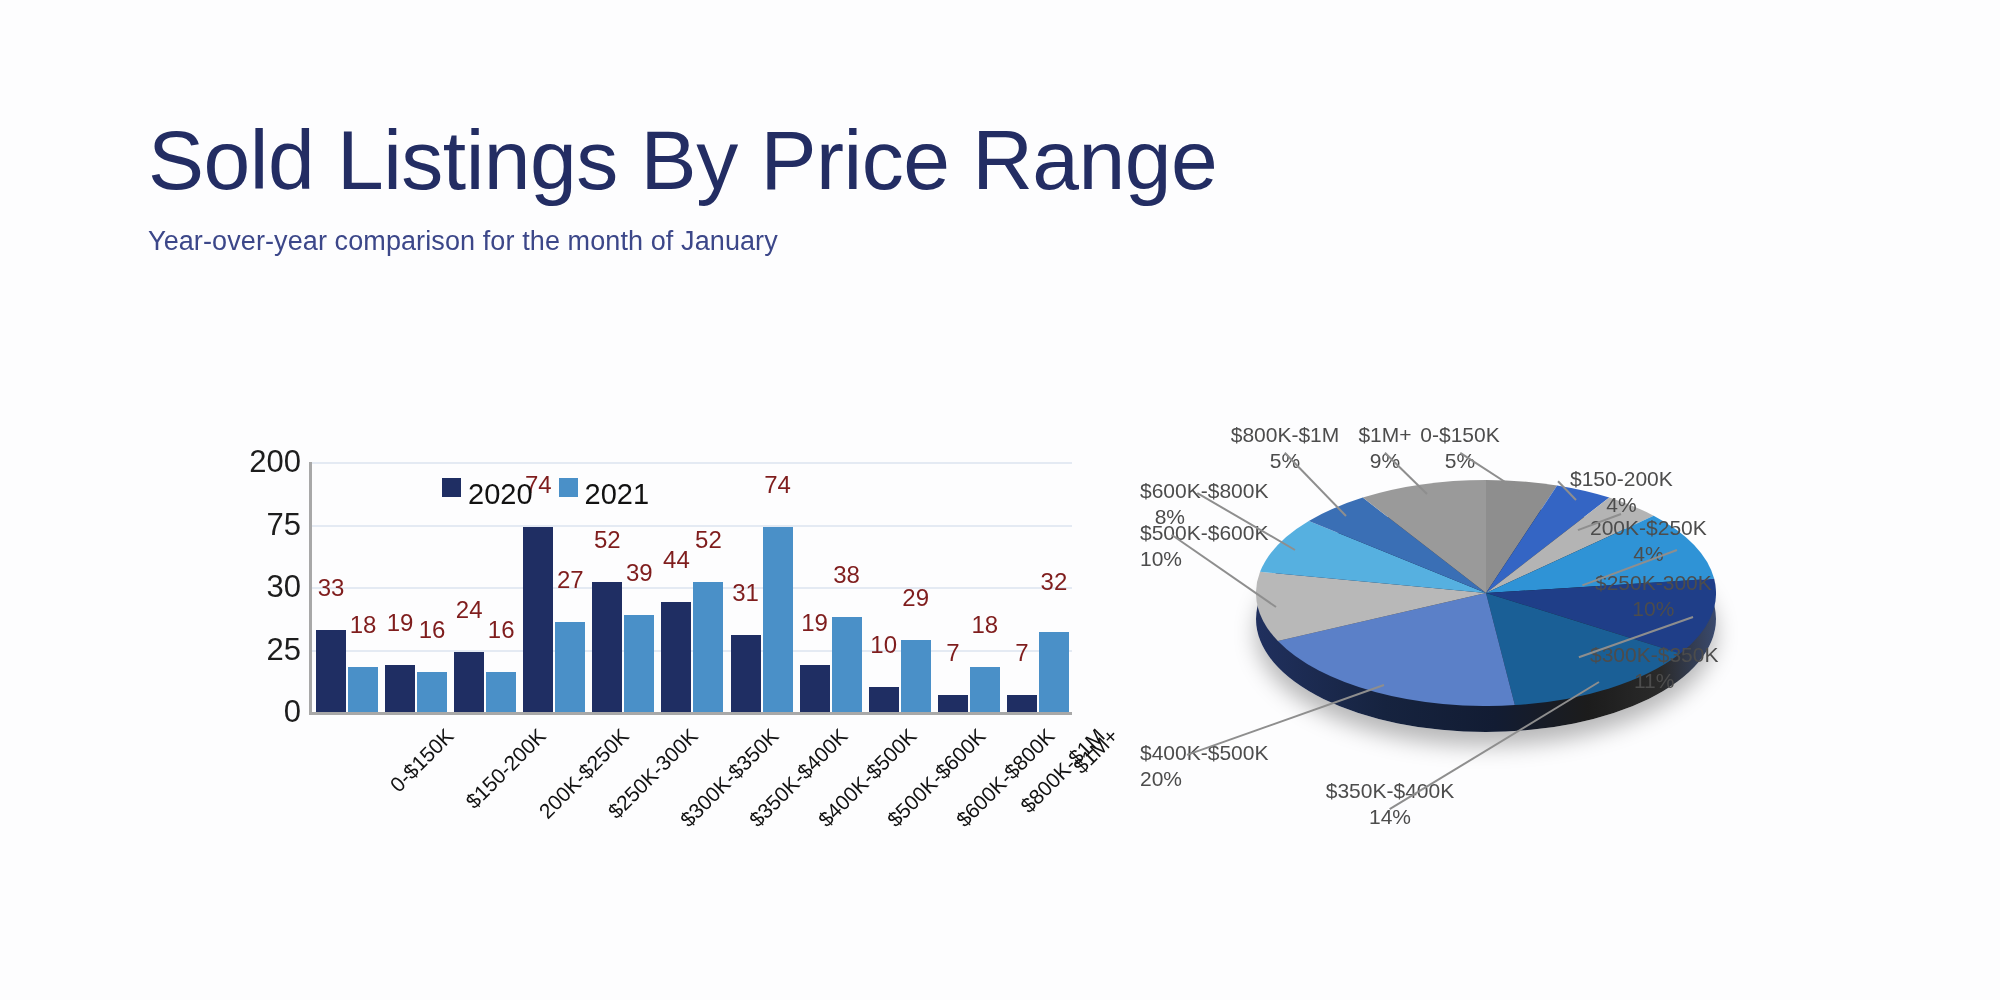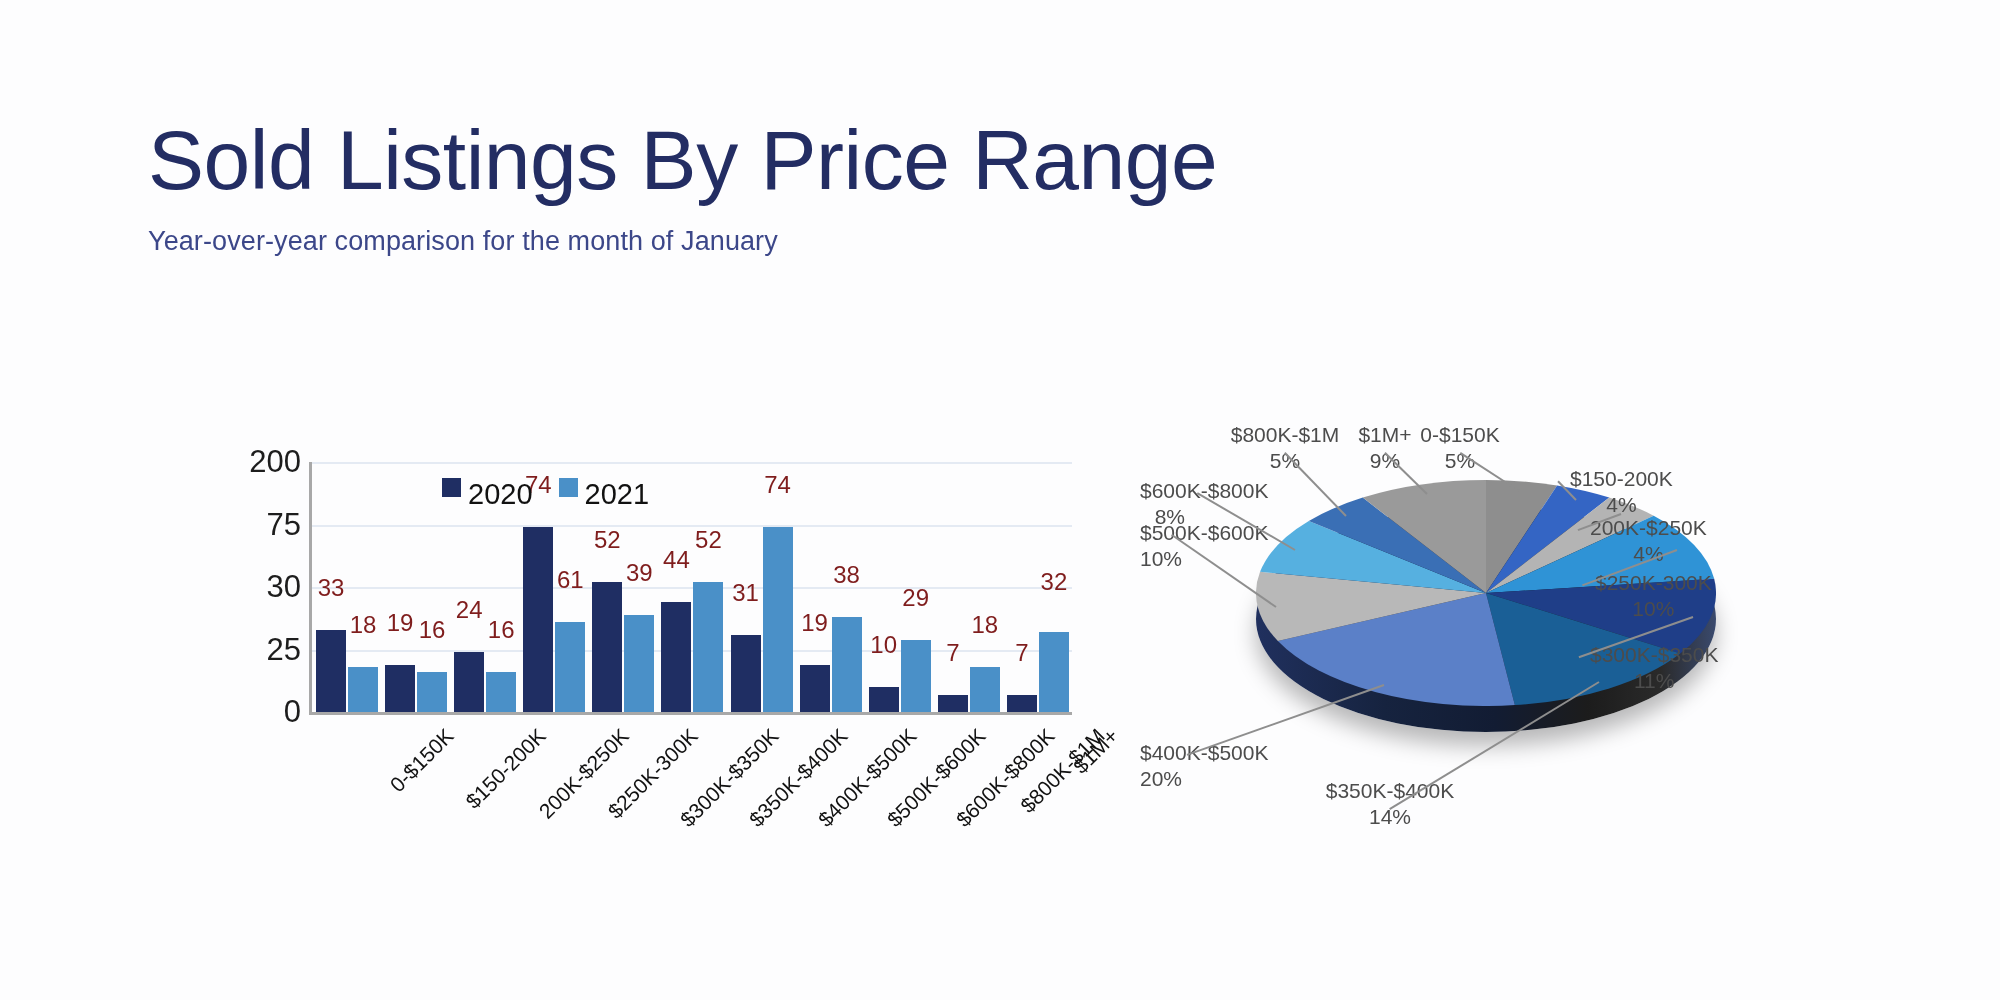--- a/index.html
+++ b/index.html
@@ -218,21 +218,21 @@
         <div class="bar y2020" style="height: 60px;"></div>
         <div class="bar-label l2020" style="bottom: 60px;">24</div>
         <div class="bar y2021" style="height: 40px;"></div>
         <div class="bar-label l2021" style="bottom: 40px;">16</div>
       </div>
       <div class="x-label" style="left: 257.018px;">$250K-300K</div>
       <div class="group" style="left: 207.273px; width: 69.0909px;">
         <div class="bar y2020" style="height: 185px;"></div>
         <div class="bar-label l2020" style="bottom: 185px;">74</div>
         <div class="bar y2021" style="height: 90px;"></div>
-        <div class="bar-label l2021" style="bottom: 90px;">61</div>
+        <div class="bar-label l2021" style="bottom: 90px;">27</div>
       </div>
       <div class="x-label" style="left: 326.109px;">$300K-$350K</div>
       <div class="group" style="left: 276.364px; width: 69.0909px;">
         <div class="bar y2020" style="height: 130px;"></div>
         <div class="bar-label l2020" style="bottom: 130px;">52</div>
         <div class="bar y2021" style="height: 97.5px;"></div>
         <div class="bar-label l2021" style="bottom: 97.5px;">39</div>
       </div>
       <div class="x-label" style="left: 395.2px;">$350K-$400K</div>
       <div class="group" style="left: 345.455px; width: 69.0909px;">

